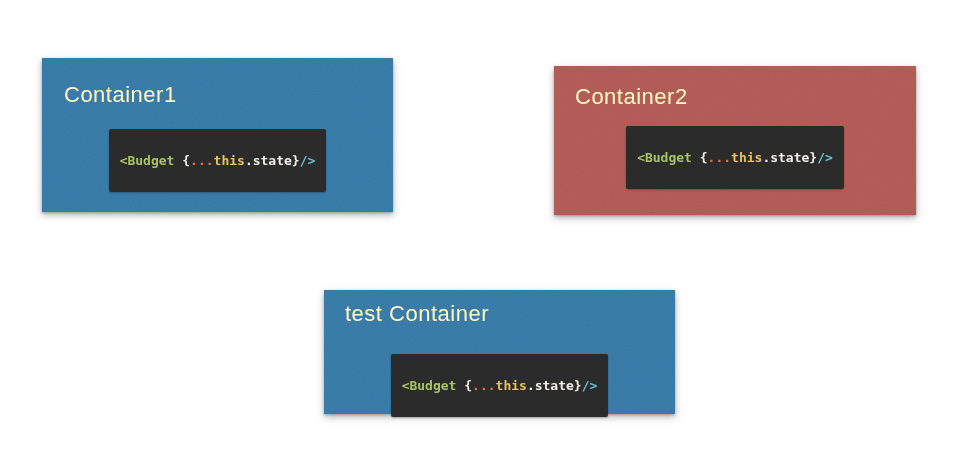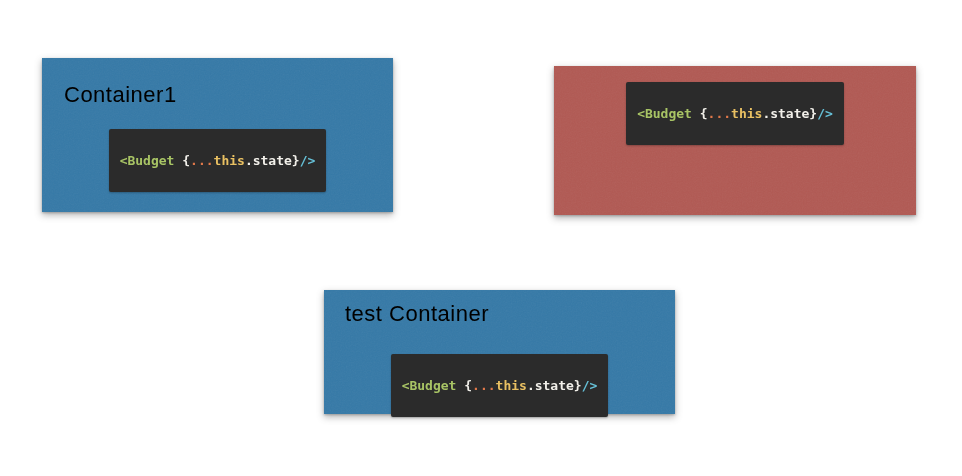--- a/index.html
+++ b/index.html
@@ -15,21 +15,21 @@
     box-shadow: 0 3px 7px rgba(85,85,85,0.45), 0 1px 2px rgba(85,85,85,0.35);
   }
   .tex {
     position: absolute; left: 0; top: 0;
     width: 100%; height: 100%;
     pointer-events: none;
   }
   .card-inner { position: relative; width: 100%; height: 100%; }
   .card-title {
     display: block;
-    color: #000000;
+    color: #fef9c3;
     font-size: 22px;
     font-weight: 300;
     letter-spacing: 0.5px;
   }
   #card1 { left: 42px;  top: 58px;  width: 351px; height: 154px; }
   #card2 { left: 554px; top: 66px;  width: 362px; height: 149px; }
   #card3 { left: 324px; top: 290px; width: 351px; height: 124px; }
   #card1 .card-title { padding: 24px 0 0 22px; }
   #card2 .card-title { padding: 18px 0 0 21px; }
   #card3 .card-title { padding: 11px 0 0 21px; }
@@ -71,20 +71,21 @@
       <span class="code-chip" style="background-color: rgb(43, 43, 43);"><span style="color: rgb(168, 196, 101);">&lt;Budget</span><span style="color: rgb(242, 240, 234);"> {</span><span style="color: rgb(224, 120, 74);">...</span><span style="color: rgb(233, 192, 98);">this</span><span style="color: rgb(242, 240, 234);">.</span><span style="color: rgb(242, 240, 234);">state}</span><span style="color: rgb(102, 193, 216);">/&gt;</span></span>
     </div>
   </div>
 </div>
 
 <div class="card" id="card2" style="background-color: rgb(177, 89, 83);">
   <svg class="tex">
     <rect width="100%" height="100%" filter="url(#paperNoise)" opacity="0.07"></rect>
   </svg>
   <div class="card-inner">
+    <span class="card-title">Container2</span>
     <div class="code-row">
       <span class="code-chip" style="background-color: rgb(43, 43, 43);"><span style="color: rgb(168, 196, 101);">&lt;Budget</span><span style="color: rgb(242, 240, 234);"> {</span><span style="color: rgb(224, 120, 74);">...</span><span style="color: rgb(233, 192, 98);">this</span><span style="color: rgb(242, 240, 234);">.</span><span style="color: rgb(242, 240, 234);">state}</span><span style="color: rgb(102, 193, 216);">/&gt;</span></span>
     </div>
   </div>
 </div>
 
 <div class="card" id="card3" style="background-color: rgb(53, 121, 167);">
   <svg class="tex">
     <rect width="100%" height="100%" filter="url(#paperNoise)" opacity="0.07"></rect>
   </svg>

